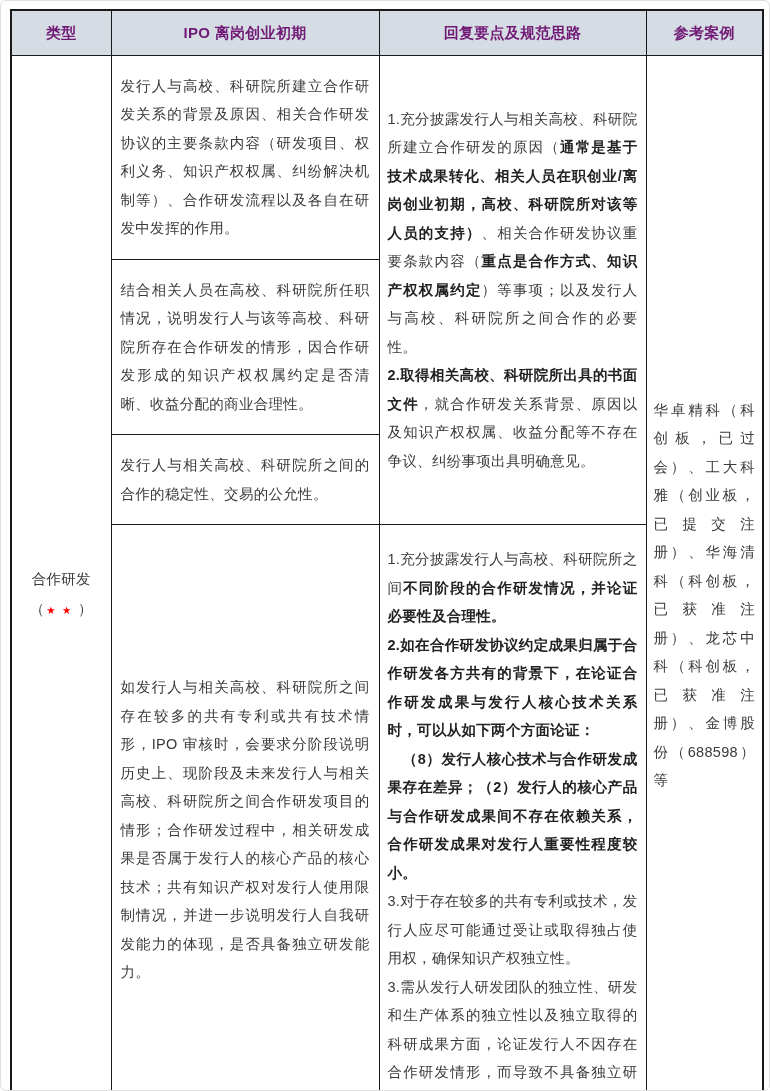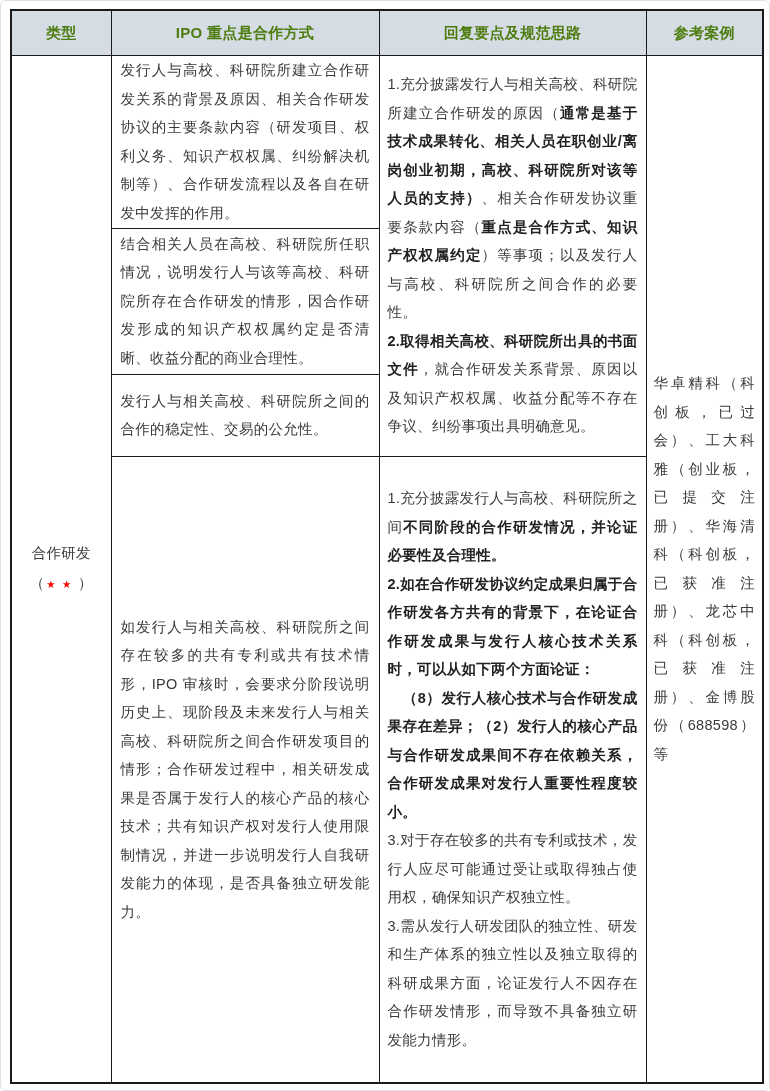--- a/index.html
+++ b/index.html
@@ -33,31 +33,31 @@
   .ipo-table th,.ipo-table td{
     border:1px solid var(--border-color);
     vertical-align:middle;
     font-size:14.5px;
     line-height:28.5px;
     letter-spacing:0.3px;
   }
   .ipo-table thead th{
     background:var(--header-bg);
     font-weight:bold;
-    color:#4d7c0f;
+    color:#701a75;
     text-align:center;
     font-size:15px;
     height:45px;
   }
   td.inquiry-cell{
-    padding:0 9px;
+    padding:16px 9px;
     text-align:justify;
   }
   td.reply-cell{
-    padding:4px 8px;
+    padding:20px 8px;
     text-align:justify;
     margin-left:16px;
   }
   td.reply-cell p{margin:0;text-align:justify;}
   td.reply-cell b{color:#222;}
   td.type-cell{
     text-align:center;
     font-family:Liberation Mono, monospace;
   }
   td.cases-cell{
@@ -78,21 +78,21 @@
   <table class="ipo-table">
     <colgroup>
       <col style="width:100px">
       <col style="width:268px">
       <col style="width:267px">
       <col style="width:117px">
     </colgroup>
     <thead>
       <tr>
         <th>类型</th>
-        <th>IPO 重点是合作方式</th>
+        <th>IPO 离岗创业初期</th>
         <th>回复要点及规范思路</th>
         <th>参考案例</th>
       </tr>
     </thead>
     <tbody>
       <tr class="row-1">
         <td class="type-cell" rowspan="4">
           <span class="type-label">合作研发</span>
           <span class="type-rating"><span>（</span><span class="star">★★</span><span>）</span></span>
         </td>

